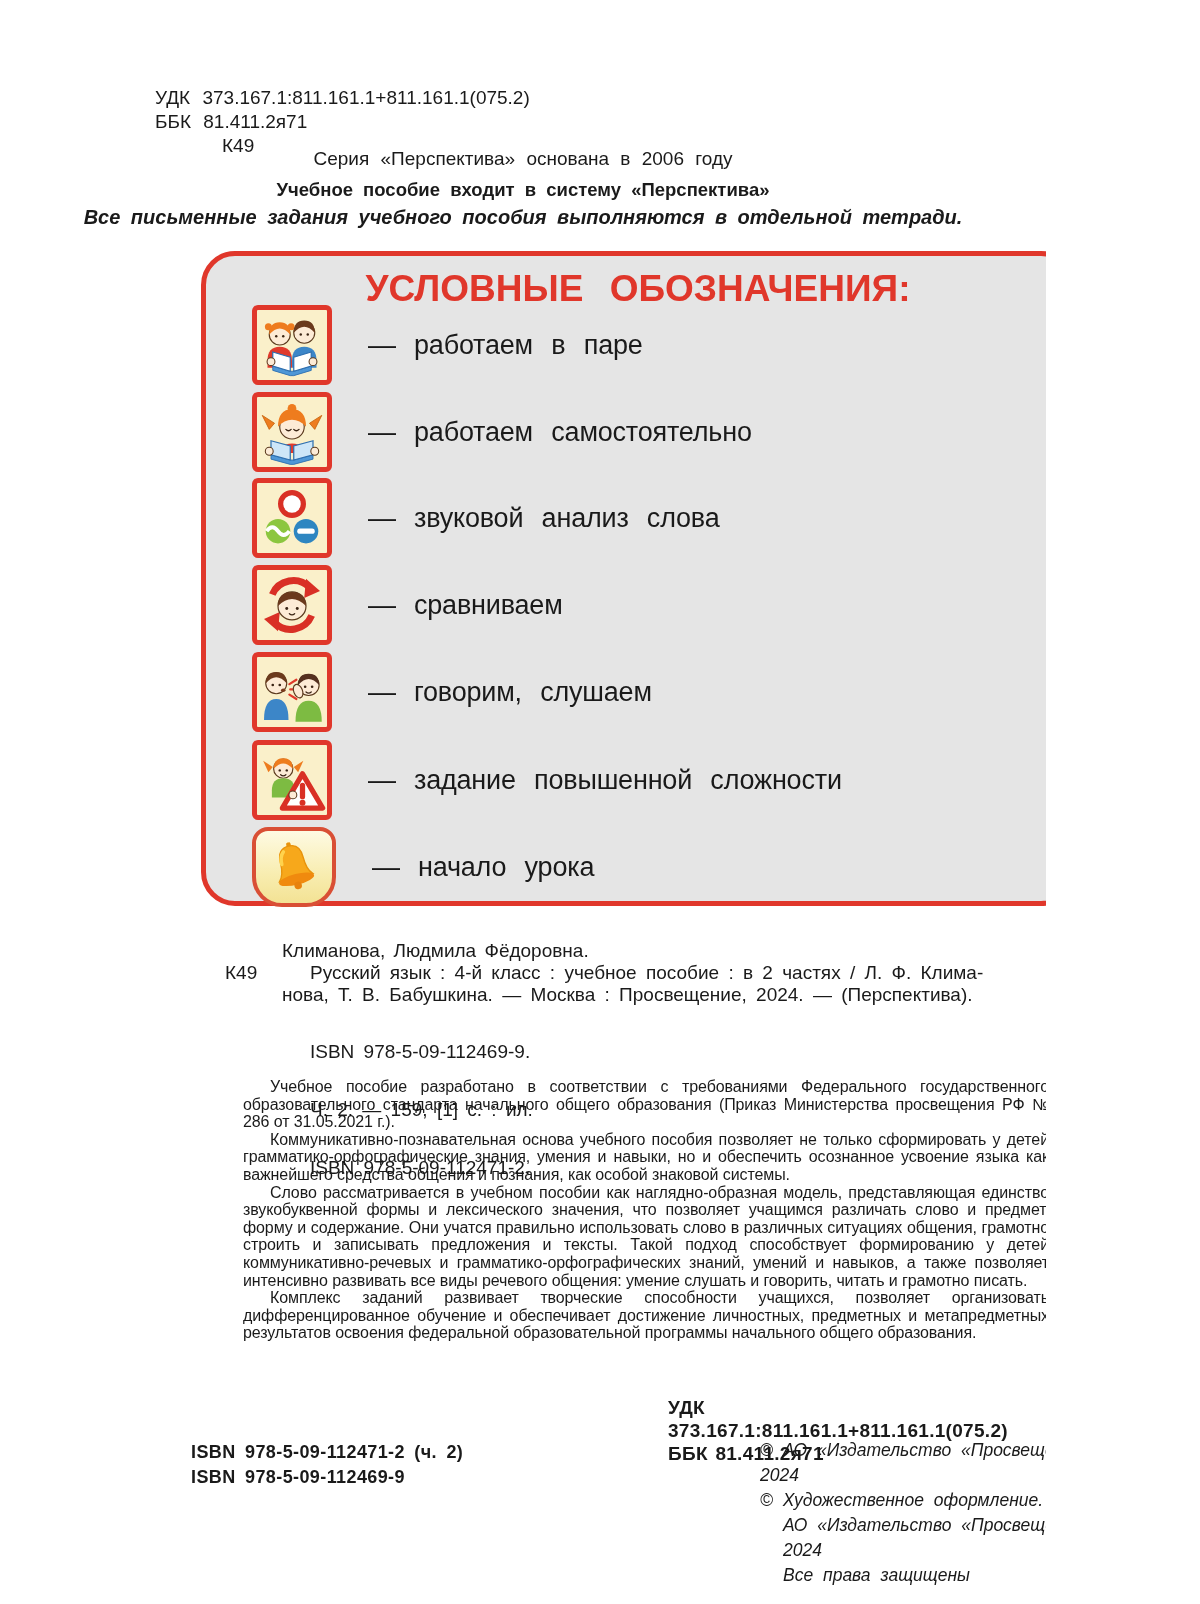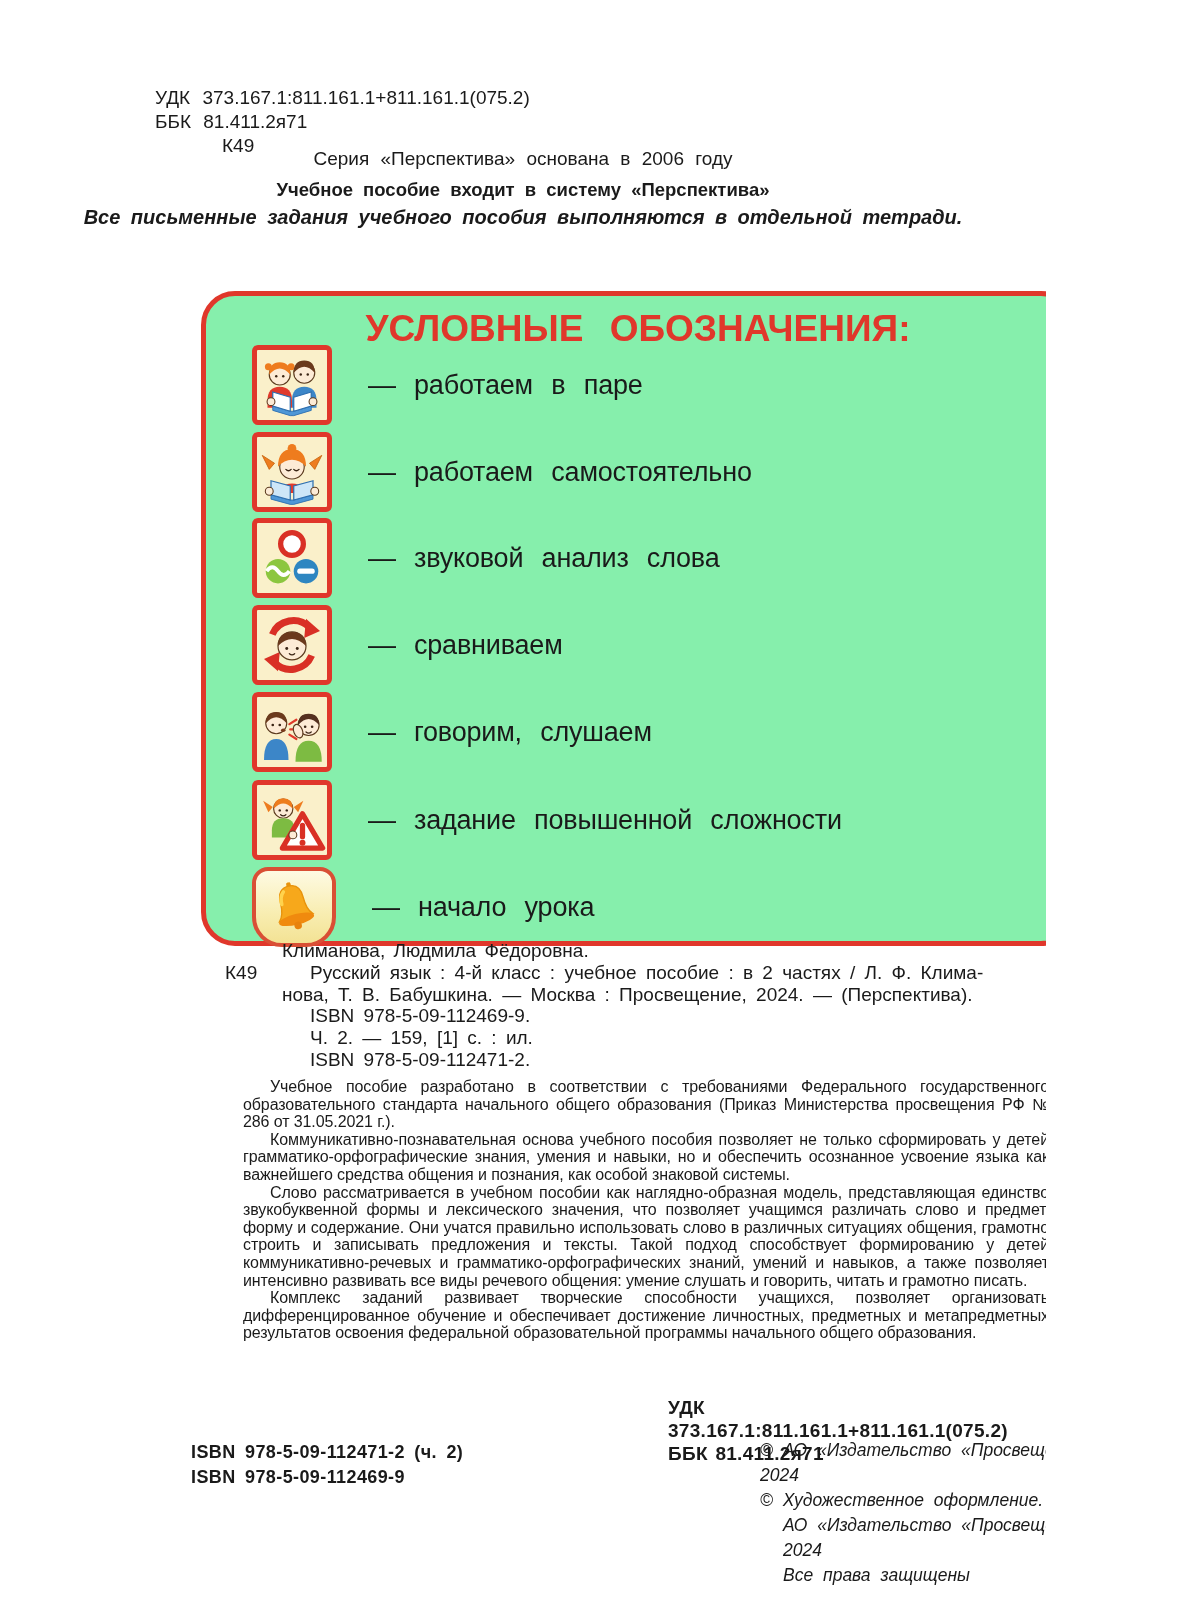--- a/index.html
+++ b/index.html
@@ -8,36 +8,36 @@
     font-family:"Liberation Sans","DejaVu Sans",sans-serif;color:#1a1a1a;overflow:hidden;
   }
   
   .top-meta{position:absolute;left:155px;top:86px;font-size:19px;line-height:24px;word-spacing:7px;}
   .top-meta .k49{margin-left:67px;word-spacing:normal;}
   .age{position:absolute;left:1048px;top:84px;font-size:27px;font-weight:bold;letter-spacing:1px;}
   .series{position:absolute;left:0;top:148px;width:100%;text-align:center;font-size:19px;word-spacing:6px;}
   .system{position:absolute;left:0;top:179px;width:100%;text-align:center;font-size:18.5px;font-weight:bold;word-spacing:5px;}
   .notice{position:absolute;left:0;top:206px;width:100%;text-align:center;font-size:20px;font-weight:bold;font-style:italic;word-spacing:5px;}
   
-  .legend{position:absolute;left:201px;top:251px;width:874px;height:655px;border:5px solid #E0372B;border-radius:34px;box-sizing:border-box;background:#86efac;margin-top:40px;}
+  .legend{position:absolute;left:201px;top:251px;width:874px;height:655px;border:5px solid #E0372B;border-radius:34px;box-sizing:border-box;background:#e5e5e5;}
   .legend-title{margin-top:12px;text-align:center;font-size:37px;font-weight:bold;color:#E0372B;word-spacing:16px;letter-spacing:0;}
   .legend-row{position:absolute;left:46px;height:80px;display:flex;align-items:center;}
   .icon{width:80px;height:80px;border:5px solid #E0372B;border-radius:6px;background:#FAF0CA;box-sizing:border-box;flex:none;overflow:hidden;}
   .icon svg{display:block;width:100%;height:100%;}
   .icon-bell{width:84px;height:80px;border:4px solid #D94F35;border-radius:16px 16px 30px 30px;background:linear-gradient(180deg,#FEFAE3 0%,#F8EDB0 60%,#F3E294 100%);box-sizing:border-box;flex:none;overflow:hidden;}
   .icon-bell svg{display:block;width:100%;height:100%;}
   .dash{margin-left:36px;width:46px;font-size:28px;flex:none;}
   .legend-label{font-size:27px;word-spacing:11px;letter-spacing:-0.2px;white-space:nowrap;}
   
   .biblio{position:absolute;left:225px;top:940px;width:824px;font-size:19px;line-height:21.8px;word-spacing:4px;}
   .b-author{padding-left:57px;font-weight:normal;word-spacing:3px;}
   .b-entry{position:relative;padding-left:85px;}
   .b-entry .code{position:absolute;left:0;top:0;word-spacing:normal;}
   .b-entry2{padding-left:57px;}
-  .b-ind{padding-left:85px;}
+  .b-ind{padding-left:85px;margin-top:36px;}
   
   .annotation{position:absolute;left:243px;top:1078px;width:806px;font-size:16px;line-height:17.6px;text-align:justify;letter-spacing:-0.1px;}
   .annotation p{margin:0;text-indent:27px;}
   
   .imprint{position:absolute;left:668px;top:1396px;width:382px;font-size:19px;font-weight:bold;line-height:23px;letter-spacing:0.3px;word-spacing:2px;}
   
   .footer-isbn{position:absolute;left:155px;top:1440px;font-size:18px;font-weight:bold;line-height:25px;letter-spacing:0.4px;word-spacing:4px;margin-left:36px;}
   .footer-copy{position:absolute;left:760px;top:1438px;width:340px;font-size:17.5px;line-height:25px;word-spacing:5px;font-style:italic;}
   .footer-copy .ind{padding-left:23px;}
 </style>

